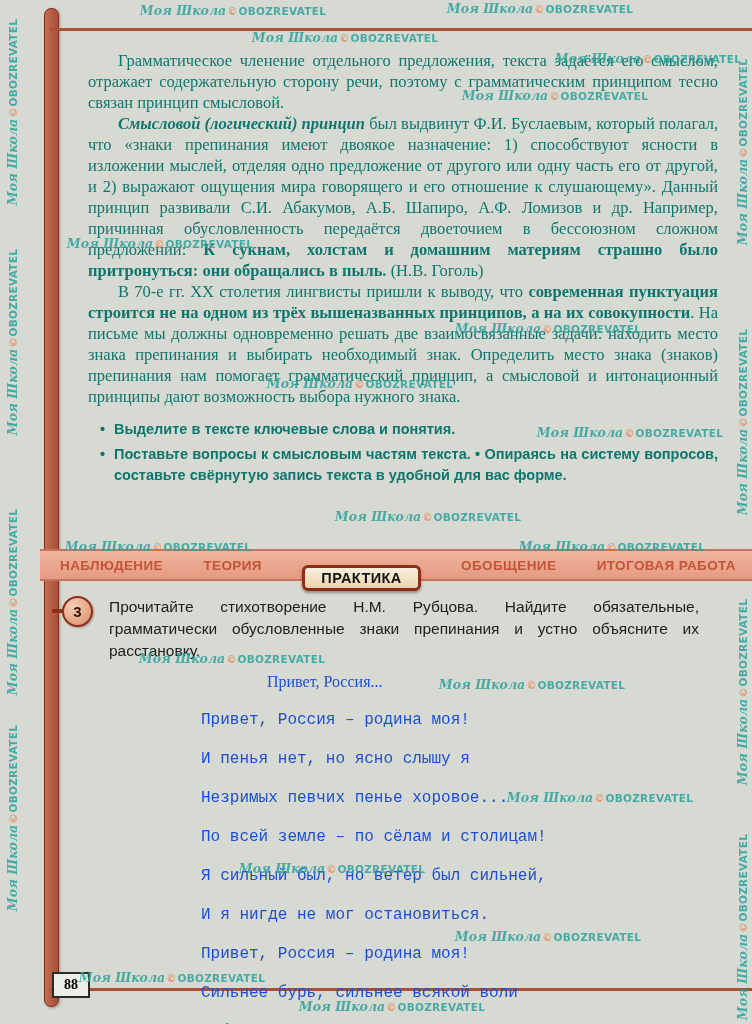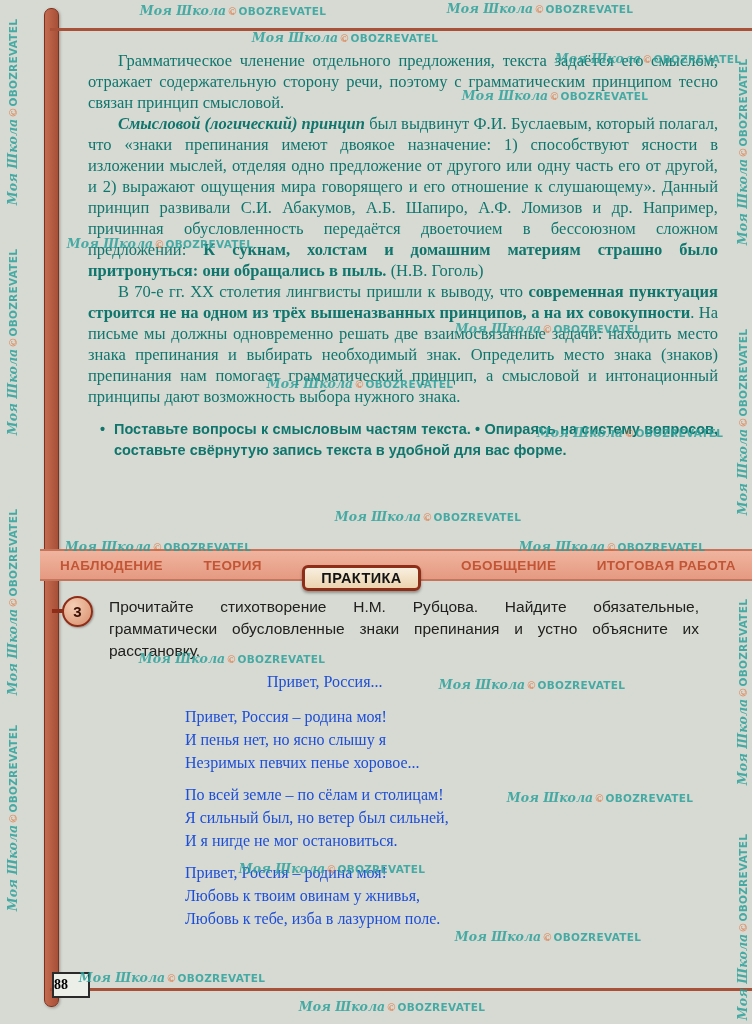--- a/index.html
+++ b/index.html
@@ -81,27 +81,27 @@
   }
   .exercise .task { width:590px; text-align:justify; }
 
   
   .poem {
     position:absolute; left:185px; top:670px;
     font-size:16px; line-height:23px; color:#1d4ed8;
   }
   .poem-title { margin:0 0 12px 82px; }
   .stanza { margin:0 0 9px 0; }
-  .stanza p { margin:0; }
+  .stanza p { margin:16px;font-family:Liberation Mono, monospace; }
 
   
   .pagenum {
     position:absolute; left:52px; top:972px; width:34px; height:22px;
     background:#eceee8; border:2px solid #2a2a2a;
-    display:flex; align-items:center; 
+    display:flex; align-items:center; justify-content:center;
     font-weight:bold; font-size:14px;
   }
 
   
   .wm-layer { position:absolute; inset:0; pointer-events:none; z-index:50;padding-left:33px; }
   .wm {
     position:absolute; white-space:nowrap; color:#27a09a; opacity:.82;
     transform:translate(-50%,-50%) rotate(var(--r,0deg));
   }
   .wm .s { font-family:"DejaVu Serif", serif; font-style:italic; font-weight:bold; font-size:12.5px; }
@@ -114,20 +114,21 @@
 <div class="spine"></div>
 <div class="rule-top"></div>
 <div class="rule-bottom"></div>
 
 <div class="content">
   <p class="para"><span>Грамматическое членение отдельного предложения, текста задаётся его смыслом, отражает содержательную сторону речи, поэтому с грамматическим принципом тесно связан принцип смысловой.</span></p>
   <p class="para"><span class="bi">Смысловой (логический) принцип</span><span> был выдвинут Ф.И. Буслаевым, который полагал, что «знаки препинания имеют двоякое назначение: 1) способствуют ясности в изложении мыслей, отделяя одно предложение от другого или одну часть его от другой, и 2) выражают ощущения мира говорящего и его отношение к слушающему». Данный принцип развивали С.И. Абакумов, А.Б. Шапиро, А.Ф. Ломизов и др. Например, причинная обусловленность передаётся двоеточием в бессоюзном сложном предложении: </span><span class="b">К сукнам, холстам и домашним материям страшно было притронуться: они обращались в пыль.</span><span> (Н.В. Гоголь)</span></p>
   <p class="para"><span>В 70-е гг. XX столетия лингвисты пришли к выводу, что </span><span class="b">современная пунктуация строится не на одном из трёх вышеназванных принципов, а на их совокупности</span><span>. На письме мы должны одновременно решать две взаимосвязанные задачи: находить место знака препинания и выбирать необходимый знак. Определить место знака (знаков) препинания нам помогает грамматический принцип, а смысловой и интонационный принципы дают возможность выбора нужного знака.</span></p>
 
   <div class="bullets">
+    <p class="bullet">Выделите в тексте ключевые слова и понятия.</p>
     <p class="bullet">Поставьте вопросы к смысловым частям текста. • Опираясь на систему вопросов, составьте свёрнутую запись текста в удобной для вас форме.</p>
   </div>
 </div>
 
 <div class="tabbar">
   <span class="tab">НАБЛЮДЕНИЕ</span>
   <span class="tab">ТЕОРИЯ</span>
   <span class="tab active">ПРАКТИКА</span>
   <span class="tab">ОБОБЩЕНИЕ</span>
   <span class="tab">ИТОГОВАЯ РАБОТА</span>
@@ -147,20 +148,21 @@
     <p>И пенья нет, но ясно слышу я</p>
     <p>Незримых певчих пенье хоровое...</p>
   </div>
   <div class="stanza">
     <p>По всей земле – по сёлам и столицам!</p>
     <p>Я сильный был, но ветер был сильней,</p>
     <p>И я нигде не мог остановиться.</p>
   </div>
   <div class="stanza">
     <p>Привет, Россия – родина моя!</p>
+    <p>Сильнее бурь, сильнее всякой воли</p>
     <p>Любовь к твоим овинам у жнивья,</p>
     <p>Любовь к тебе, изба в лазурном поле.</p>
   </div>
 </div>
 
 <div class="pagenum">
     <span>88</span>
   </div>
 
 <div class="wm-layer">

